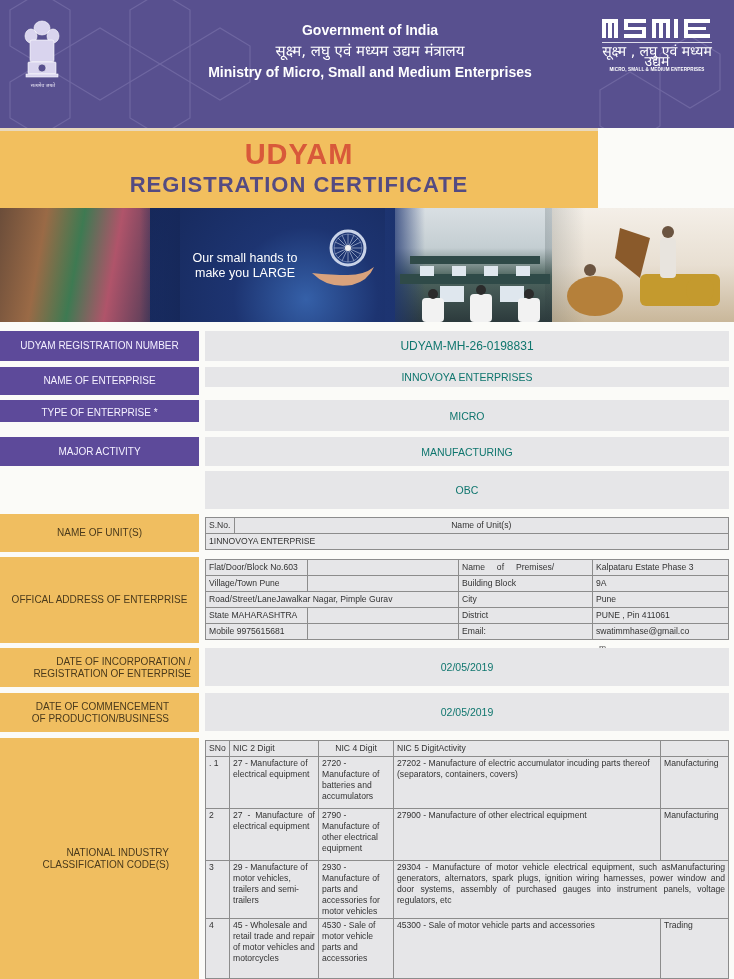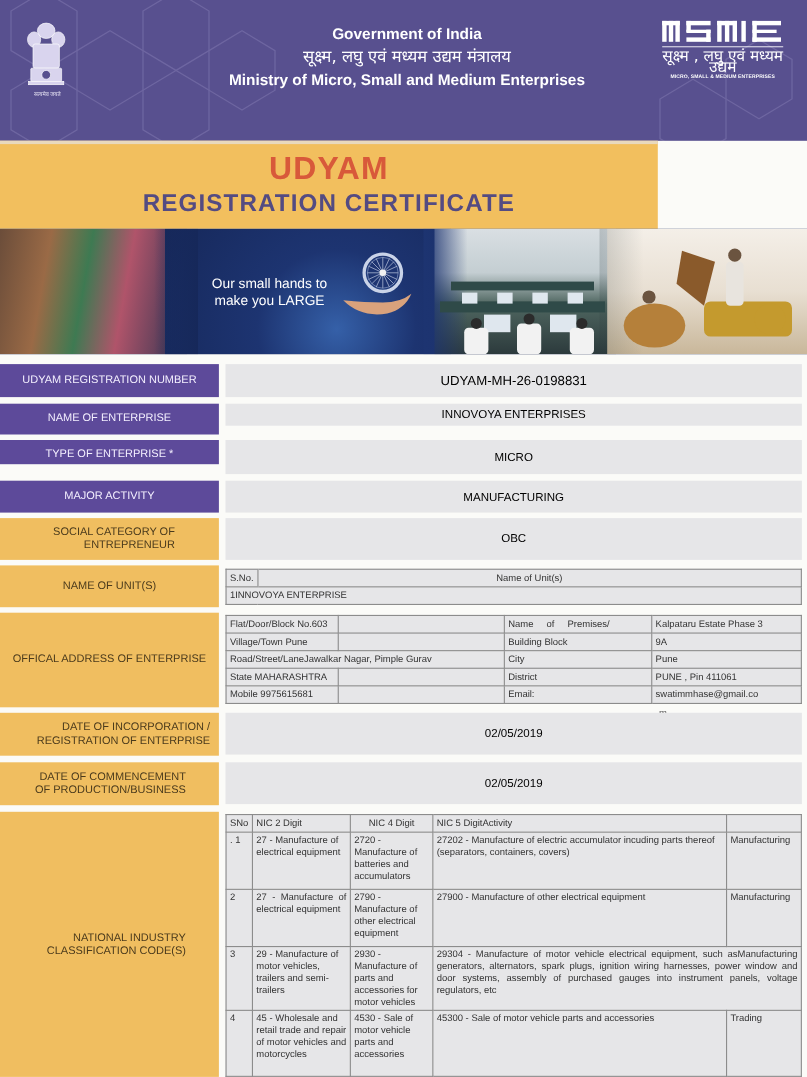--- a/index.html
+++ b/index.html
@@ -62,21 +62,21 @@
     position: absolute; left: 0; top: 0; width: 199px;
     display: flex; align-items: center; justify-content: center; text-align: right;
     font-size: 10px; line-height: 12px; text-transform: uppercase; padding: 0 8px;
   }
   .label.purple { background: #5d4a9a; color: #f4f0ff; }
   .label.gold { background: #f0be60; color: #4a3a1c; }
   .value {
     position: absolute; left: 205px; top: 0; width: 524px;
     background: #e6e6e8;
     display: flex; align-items: center; justify-content: center;
-    font-size: 10.5px; color: #000000;
+    font-size: 10.5px; color: #0f766e;
   }
   .value.big { font-size: 12px; }
 
   
   table.grid { border-collapse: collapse; width: 100%; font-size: 8.6px; color: #333; background: #e6e6e8; }
   table.grid td, table.grid th { border: 1px solid #8c8c8c; padding: 1px 3px; vertical-align: top; font-weight: normal; text-align: left; }
 
   .units-box { position: absolute; left: 205px; top: 3px; width: 524px; }
   .units-box table td { height: 16px; line-height: 13px; }
 
@@ -257,21 +257,20 @@
   <div class="label purple" style="height:22px;align-items:flex-start;padding-top:7px;">TYPE OF ENTERPRISE *</div>
   <div class="value" style="height:31px;">MICRO</div>
 </div>
 
 <div class="row" style="top:437px;height:29px;">
   <div class="label purple" style="height:29px;">MAJOR ACTIVITY</div>
   <div class="value" style="height:29px;">MANUFACTURING</div>
 </div>
 
 <div class="row" style="top:471px;height:38px;">
-  <div class="label gold" style="height:38px;padding:0 40px;">SOCIAL CATEGORY OF ENTREPRENEUR</div>
   <div class="value" style="height:38px;">OBC</div>
 </div>
 
 <div class="row" style="top:514px;height:38px;">
   <div class="label gold" style="height:38px;">NAME OF UNIT(S)</div>
   <div class="units-box">
     <table class="grid">
       <tbody>
           <tr>
         <td style="width:14px;border-right:none;">S.No.</td>

